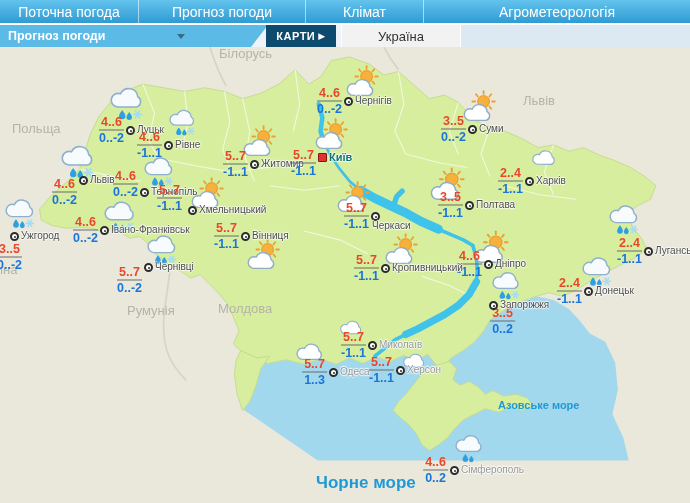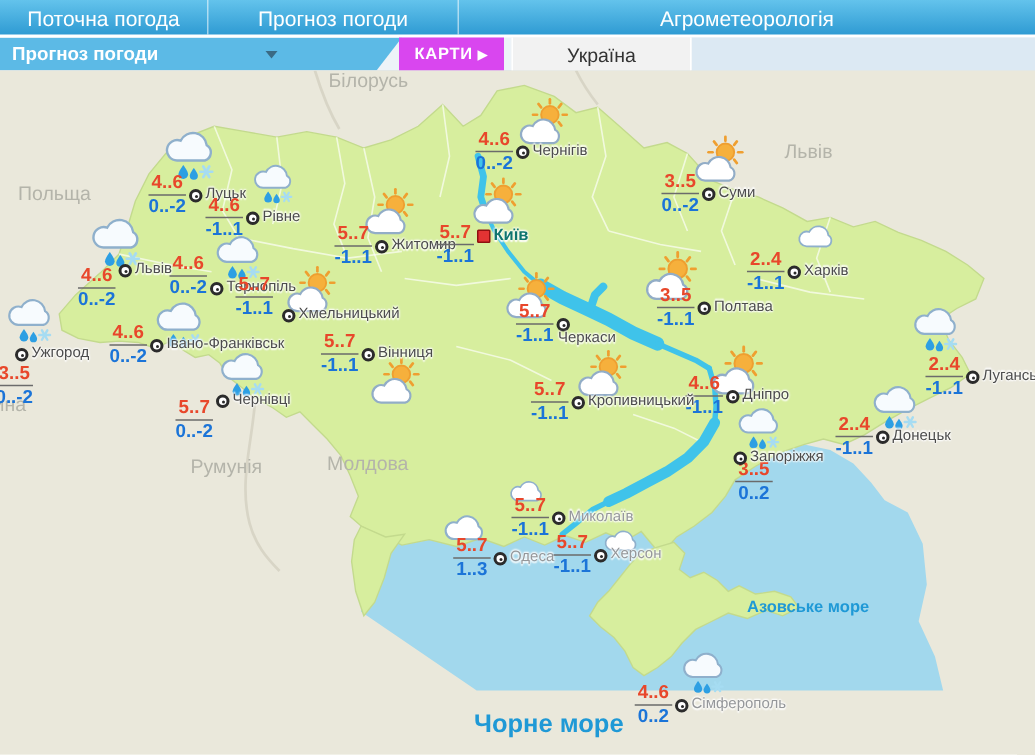--- a/index.html
+++ b/index.html
@@ -18,21 +18,21 @@
   .subnav{position:absolute;left:0;top:25px;width:690px;height:22px;background:#edf3f8;
           border-bottom:1px solid #ccd9e3;}
   .ribbon{position:absolute;left:0;top:0;width:268px;height:22px;background:#5cbae6;
           clip-path:polygon(0 0,268px 0,251px 100%,0 100%);
           display:flex;align-items:center;color:#fff;font-size:12.5px;font-weight:bold;}
   .ribbon .sec{margin-left:8px;}
   .ribbon .date{margin-left:6px;color:#ffdf4d;cursor:pointer;margin-top:37px;}
   .caret{display:inline-block;width:0;height:0;border-left:4px solid transparent;
          border-right:4px solid transparent;border-top:5px solid #3a6a84;margin-left:4px;
          vertical-align:middle;}
-  .maps-btn{position:absolute;left:266px;top:0;width:70px;height:22px;background:#d946ef;
+  .maps-btn{position:absolute;left:266px;top:0;width:70px;height:22px;background:#0c4a6e;
             color:#fff;font-size:11px;font-weight:bold;display:flex;align-items:center;
             justify-content:center;cursor:pointer;letter-spacing:.5px;}
   .maps-btn .arr{font-size:9px;margin-left:3px;}
   .region-tab{position:absolute;left:341px;top:0;width:118px;height:22px;background:#f2f2f2;
               border-left:1px solid #fff;border-right:1px solid #fff;color:#333;font-size:13px;
               display:flex;align-items:center;justify-content:center;cursor:pointer;}
   .subnav-rest{position:absolute;left:461px;top:0;right:0;height:22px;background:#dce9f3;}
 
   
   .map{position:absolute;left:0;top:47px;width:690px;height:456px;background:#eae8db;overflow:hidden;}
@@ -88,20 +88,21 @@
     </symbol>
     <symbol id="i-cloud" viewBox="0 0 40 26">
       <path d="M9,24 a6.6,6.6 0 1 1 2.3,-12.8 a9,9 0 0 1 17,2.9 a5.5,5.5 0 0 1 -1.3,10 z" fill="#ffffff" stroke="#8fb0cc" stroke-width="1.6"></path>
     </symbol>
   </defs>
 </svg>
 
 <div class="topnav">
   <div class="tab t0">Поточна погода</div>
   <div class="tab t1">Прогноз погоди</div>
+  <div class="tab t2">Клімат</div>
   <div class="tab t4">Агрометеорологія</div>
 </div>
 
 <div class="subnav">
   <div class="subnav-rest"></div>
   <div class="ribbon">
     <span class="sec">Прогноз погоди</span>
     <span class="date">21 лютого</span>
     <span class="caret"></span>
   </div>

